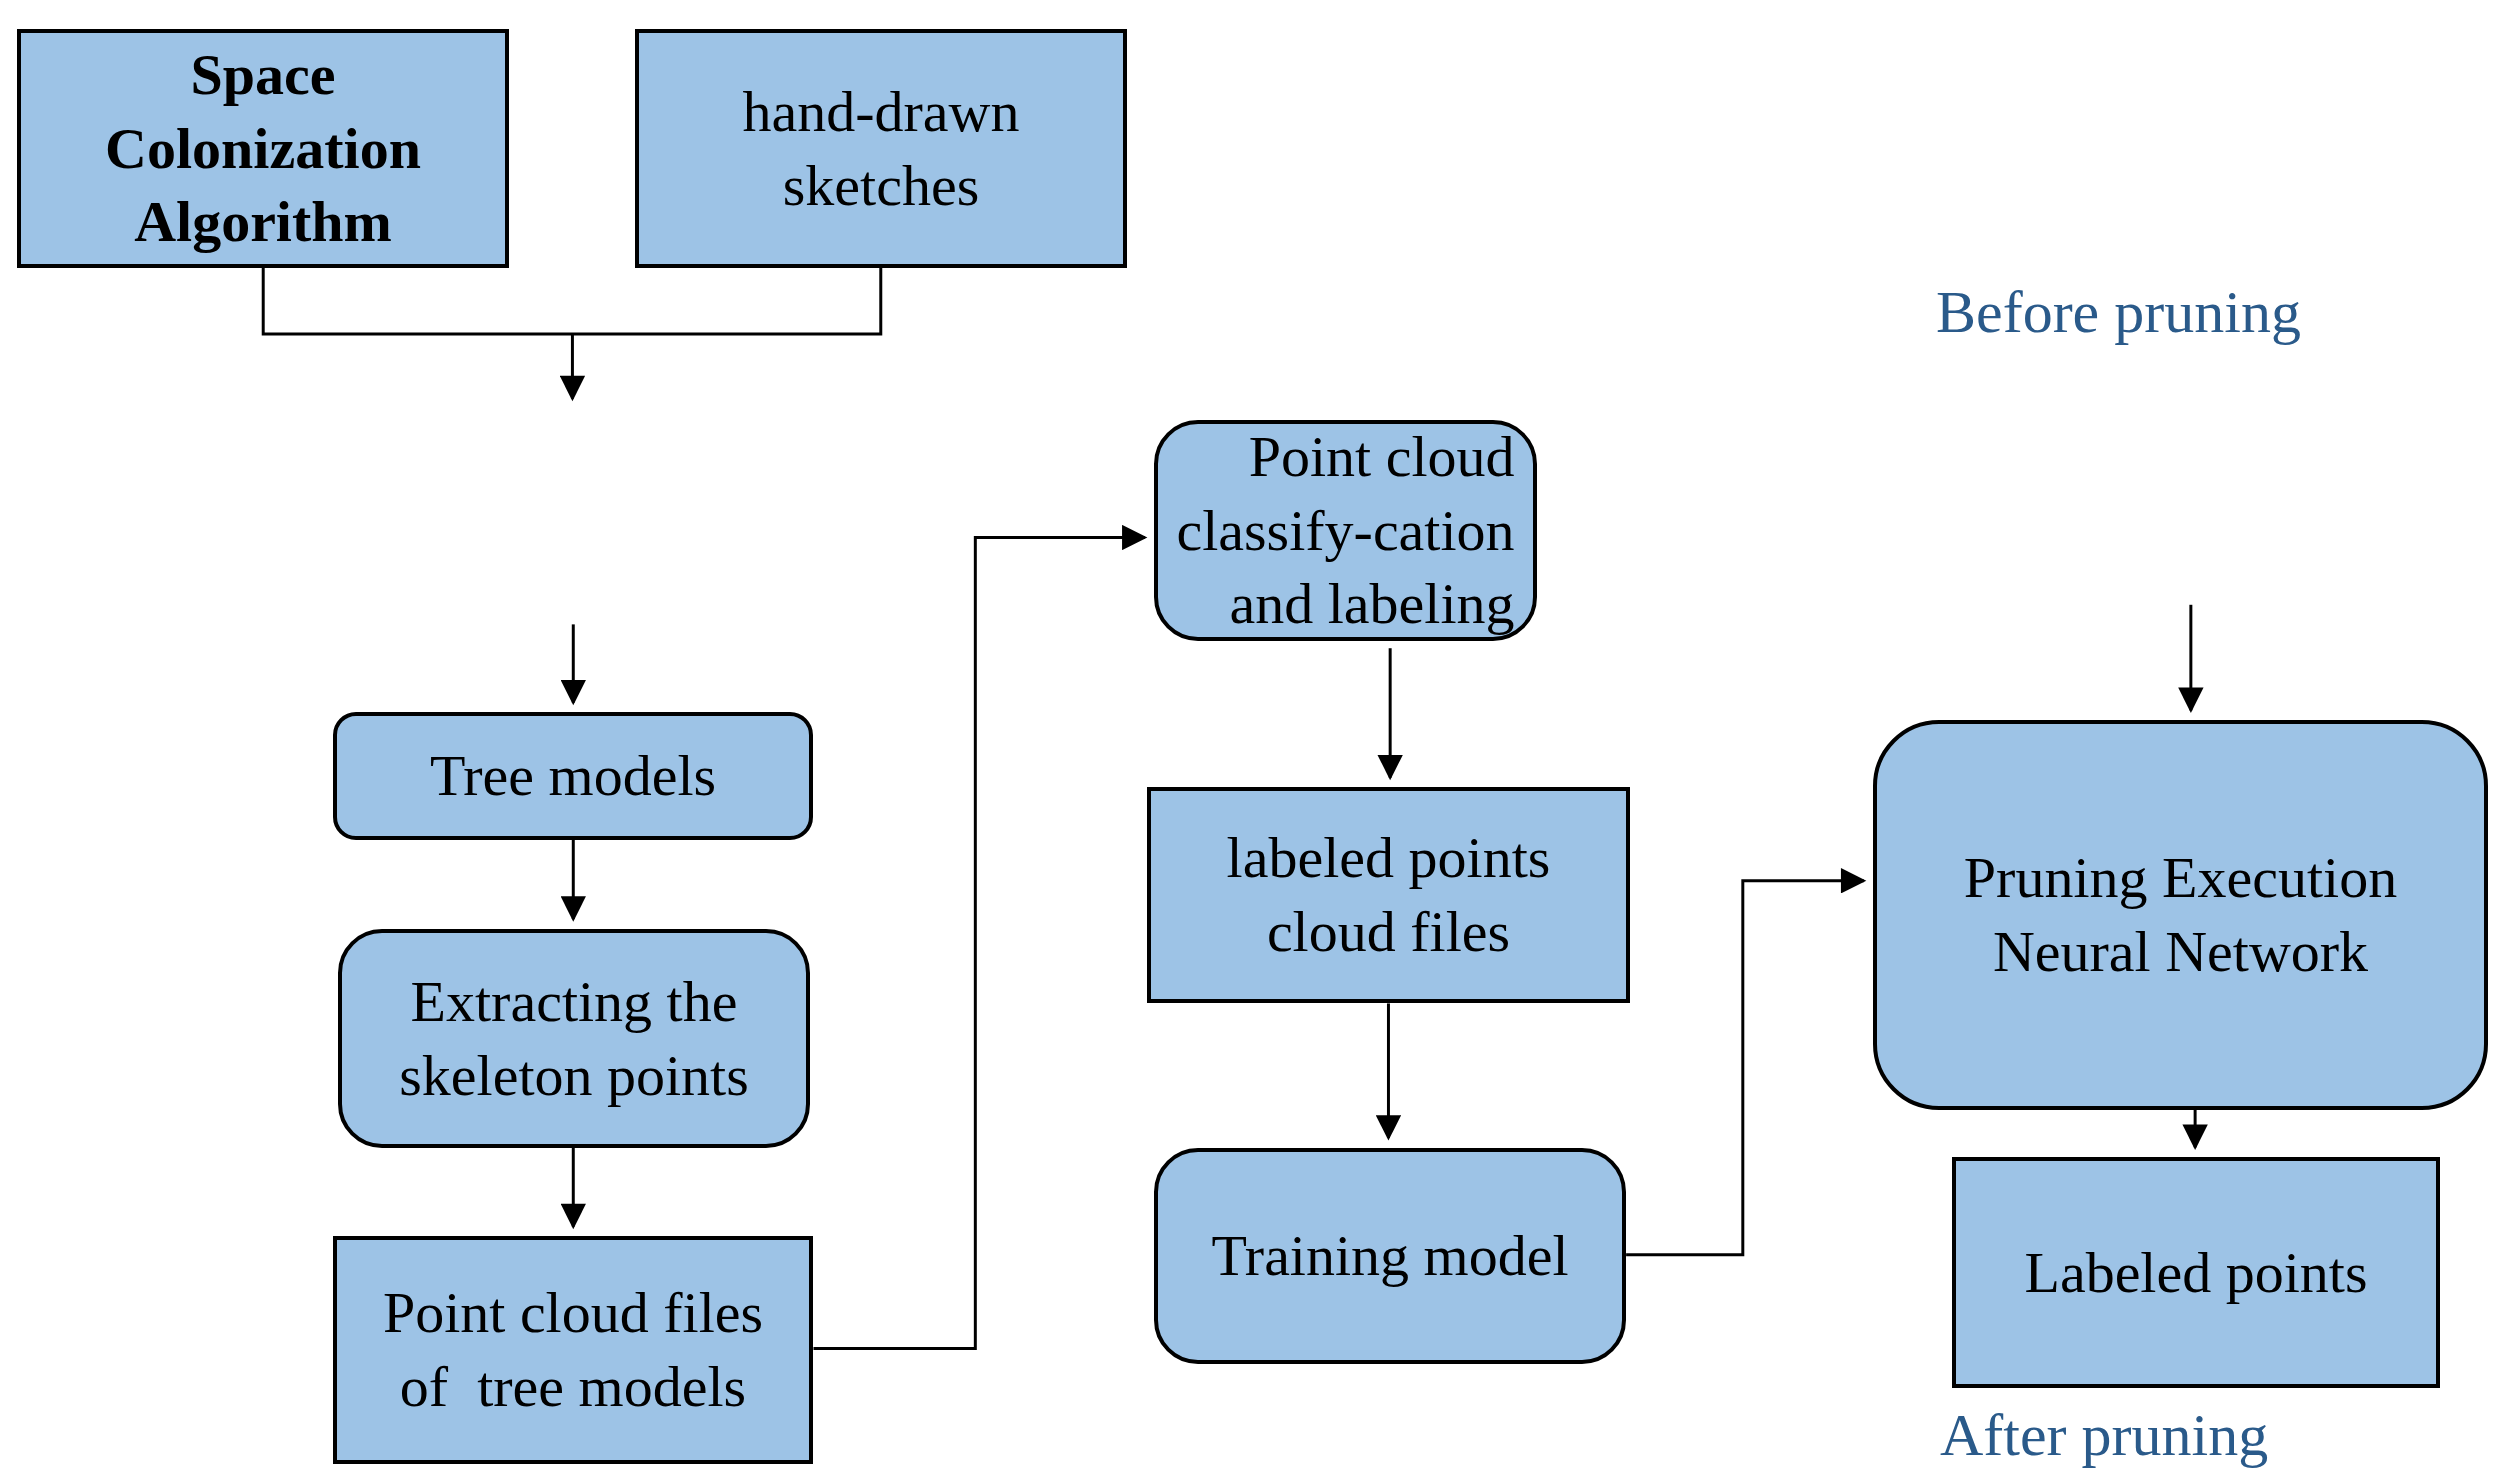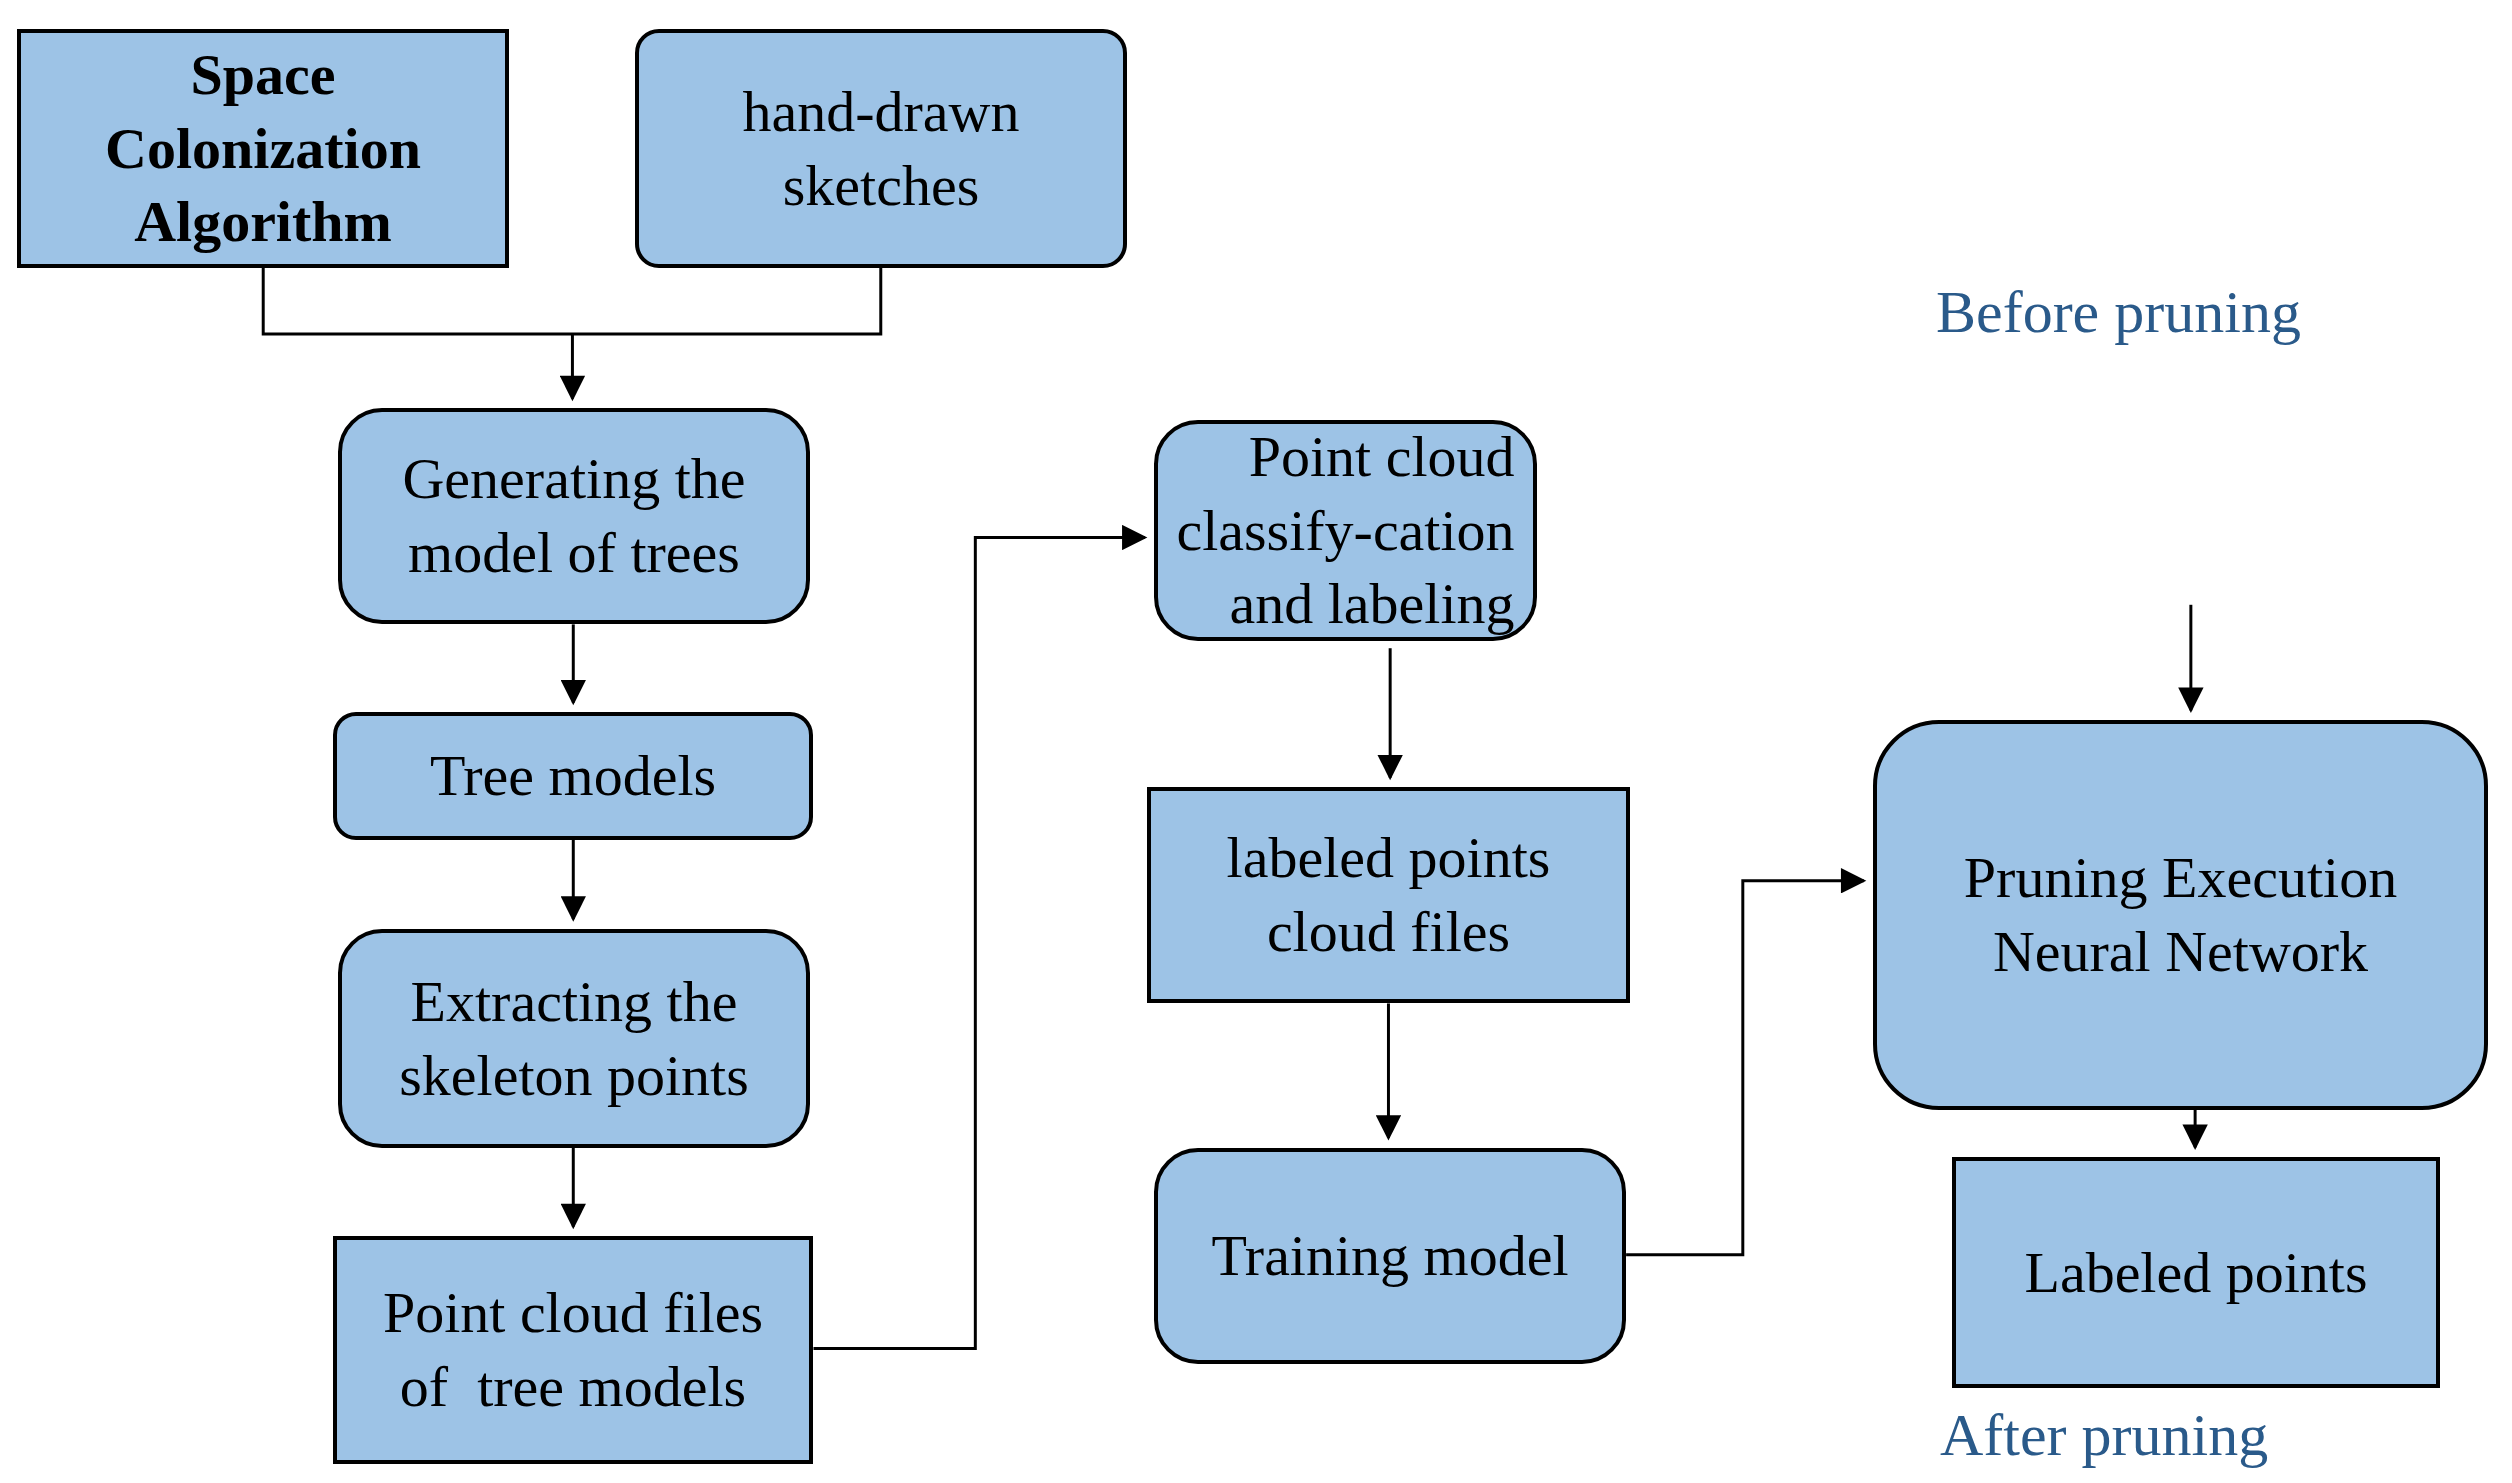--- a/index.html
+++ b/index.html
@@ -83,29 +83,25 @@
     <path class="line" d="M2572,710 L2572,834" marker-end="url(#arrow)"></path>
     <path class="line" d="M2577,1223 L2577,1347" marker-end="url(#arrow)"></path>
   </svg>
 
   <div class="node rect" style="left:17px; top:29px; width:492px; height:239px;font-weight:bold;">
     <span class="label">Space
 Colonization
 Algorithm</span>
   </div>
 
-  <div class="node rect" style="left:635px; top:29px; width:492px; height:239px;border-radius:24px;">
+  <div class="node rect" style="left:635px; top:29px; width:492px; height:239px;">
     <span class="label">hand-drawn
 sketches</span>
   </div>
 
-  <div class="node rounded" style="left:338px; top:408px; width:472px; height:216px;">
-    <span class="label">Generating the
-model of trees</span>
-  </div>
 
   <div class="node rect" style="left:333px; top:712px; width:480px; height:128px;border-radius:23px;">
     <span class="label">Tree models</span>
   </div>
 
   <div class="node rounded" style="left:338px; top:929px; width:472px; height:219px;">
     <span class="label">Extracting the
 skeleton points</span>
   </div>
 

